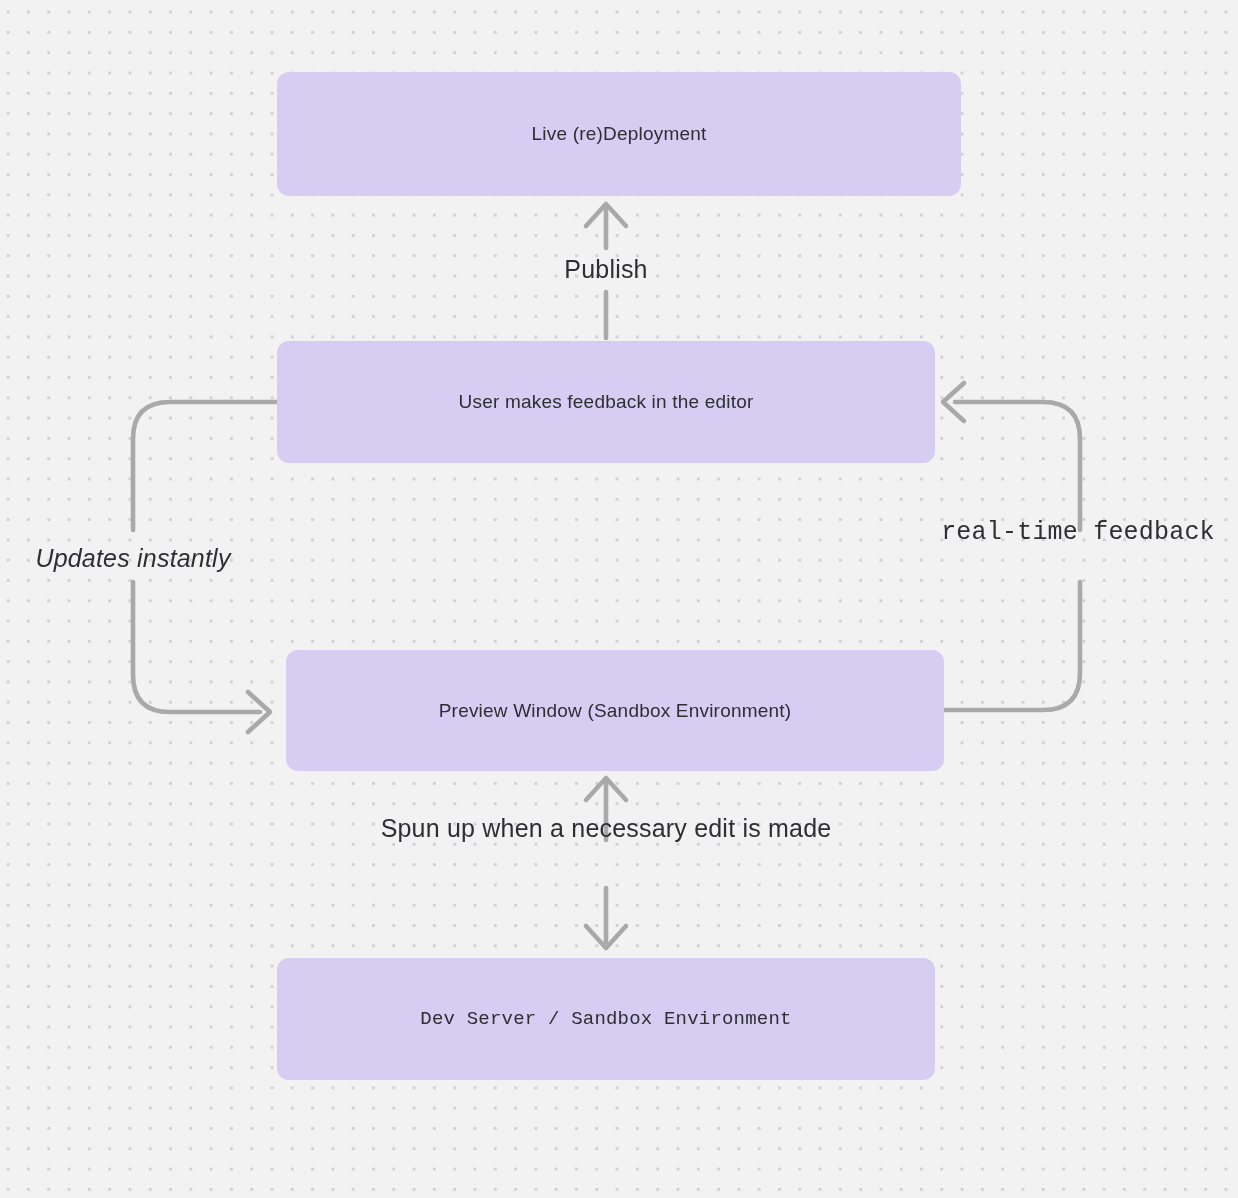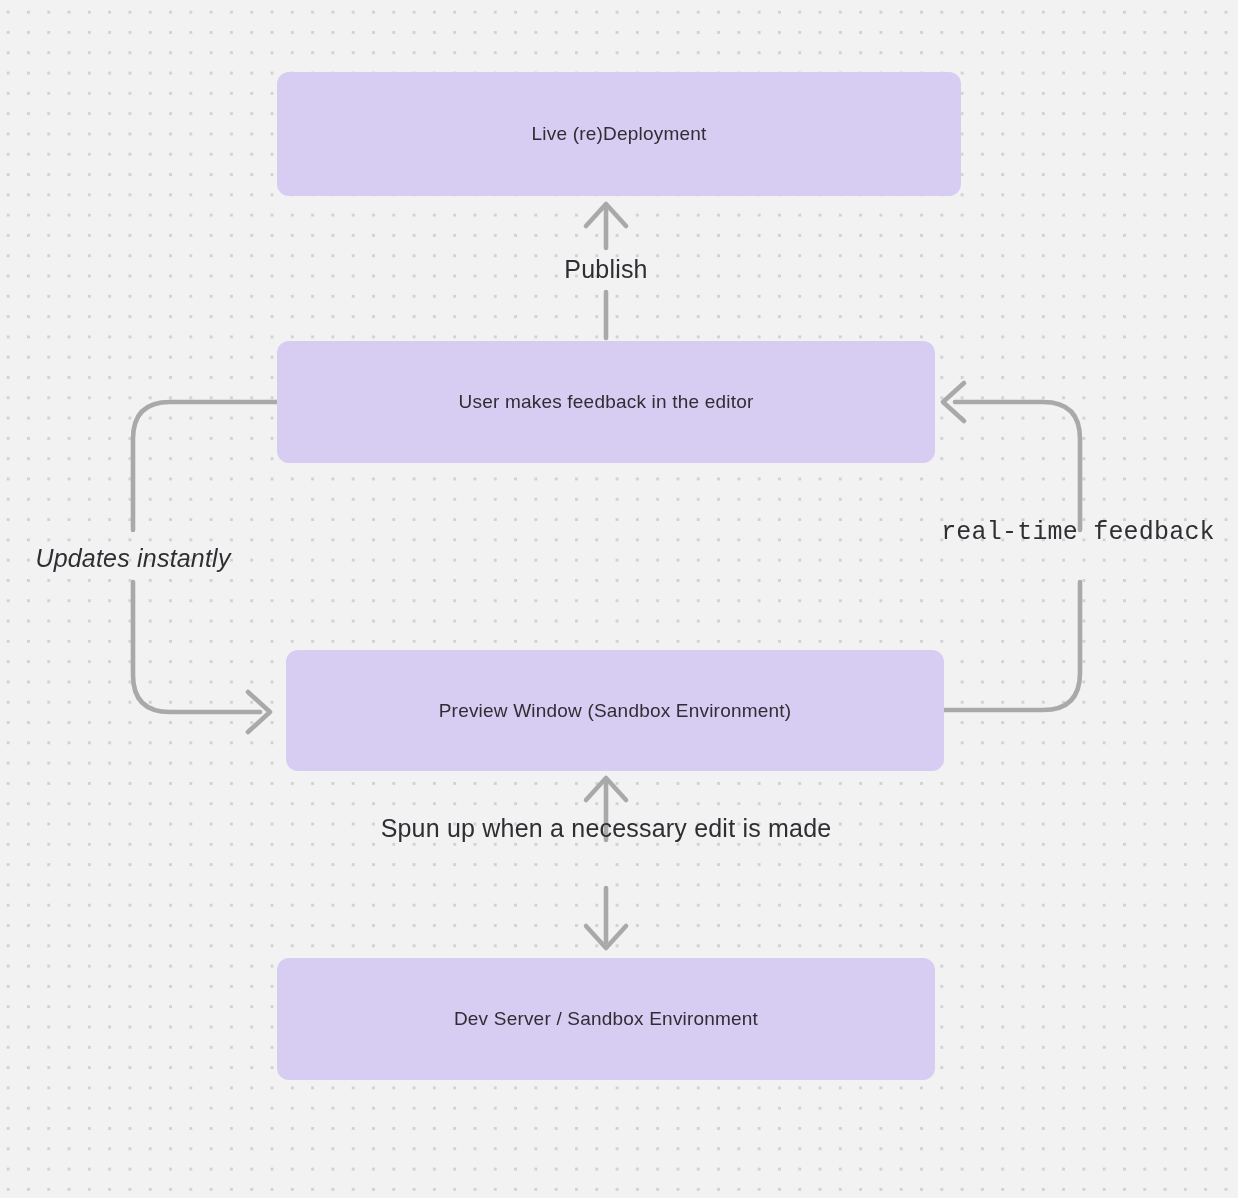--- a/index.html
+++ b/index.html
@@ -98,21 +98,21 @@
   </div>
 
   <div class="node" style="left:277px; top:341px; width:658px; height:122px;">
     <span>User makes feedback in the editor</span>
   </div>
 
   <div class="node" style="left:277px; top:650px; width:658px; height:121px;margin-left:9px;">
     <span>Preview Window (Sandbox Environment)</span>
   </div>
 
-  <div class="node" style="left:277px; top:958px; width:658px; height:122px;">
+  <div class="node" style="left:277px; top:958px; width:658px; height:122px;font-family:Liberation Mono, monospace;">
     <span>Dev Server / Sandbox Environment</span>
   </div>
 
   <div class="edge-label" style="left:606px; top:269px;">Publish</div>
 
   <div class="edge-label" style="left:133px; top:558px;font-style:italic;">Updates instantly</div>
 
   <div class="edge-label" style="left:1078px; top:532px;font-family:Liberation Mono, monospace;">real-time feedback</div>
 
   <div class="edge-label" style="left:606px; top:828px;">Spun up when a necessary edit is made</div>

